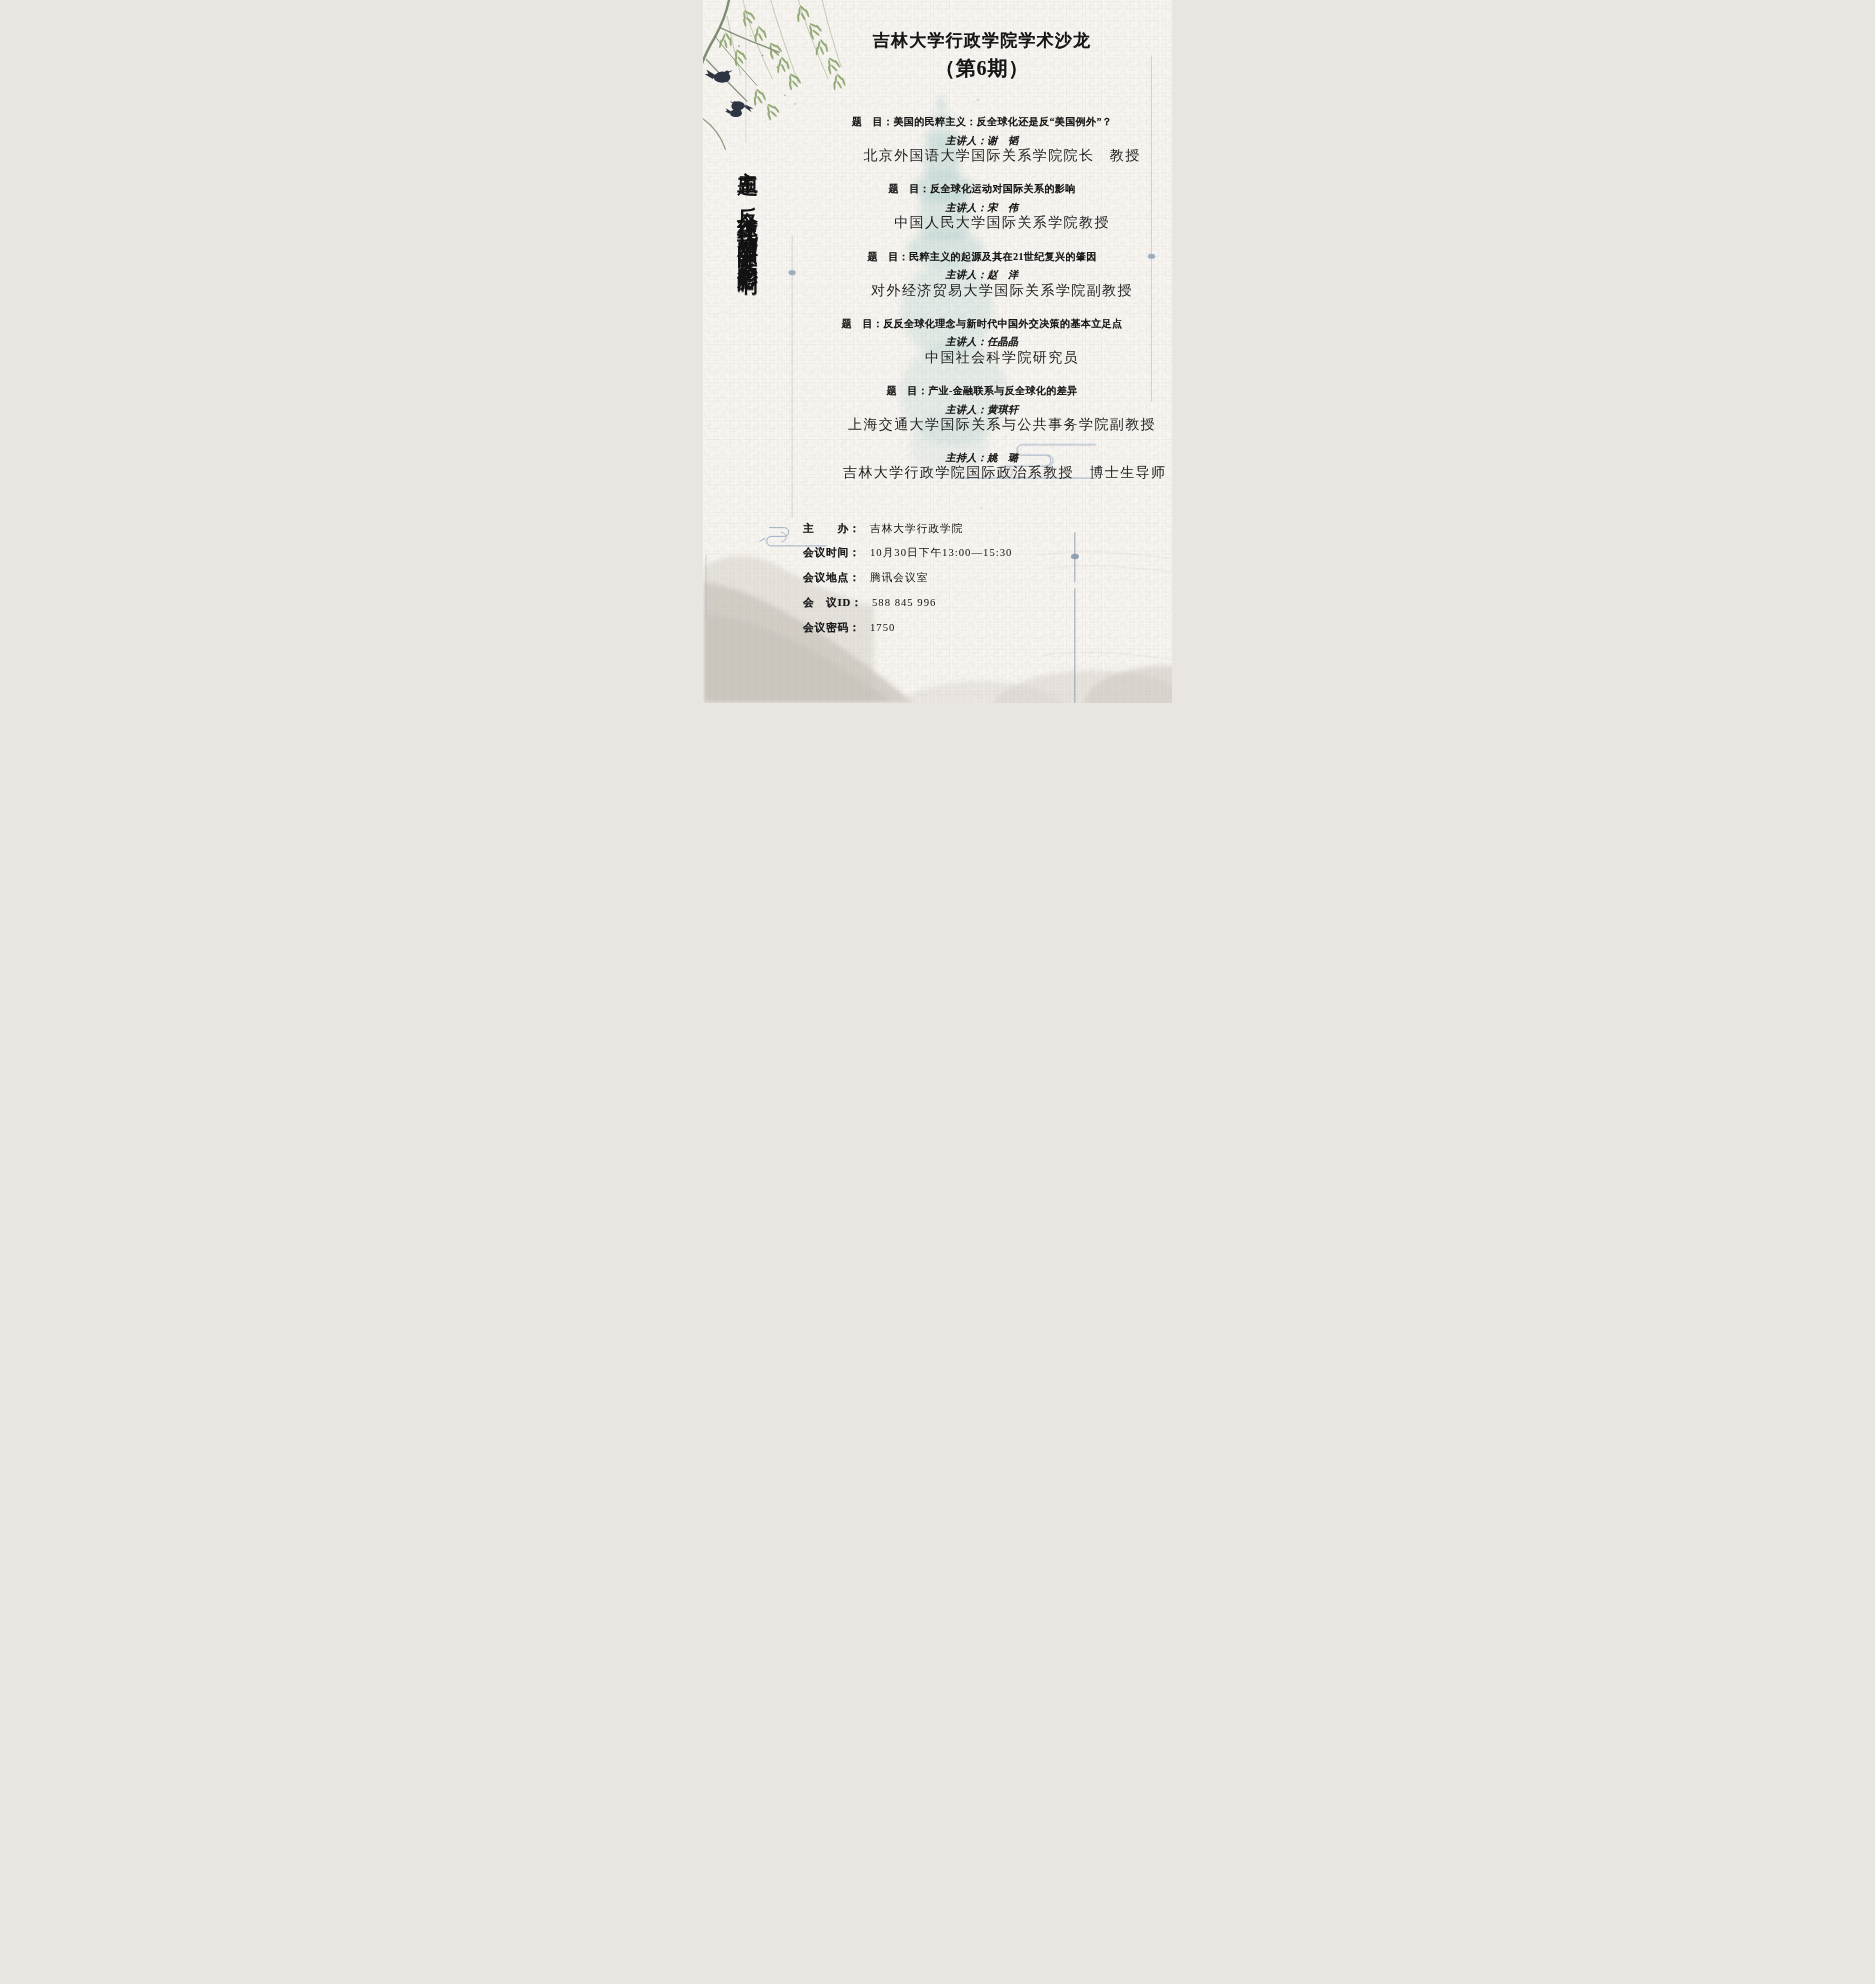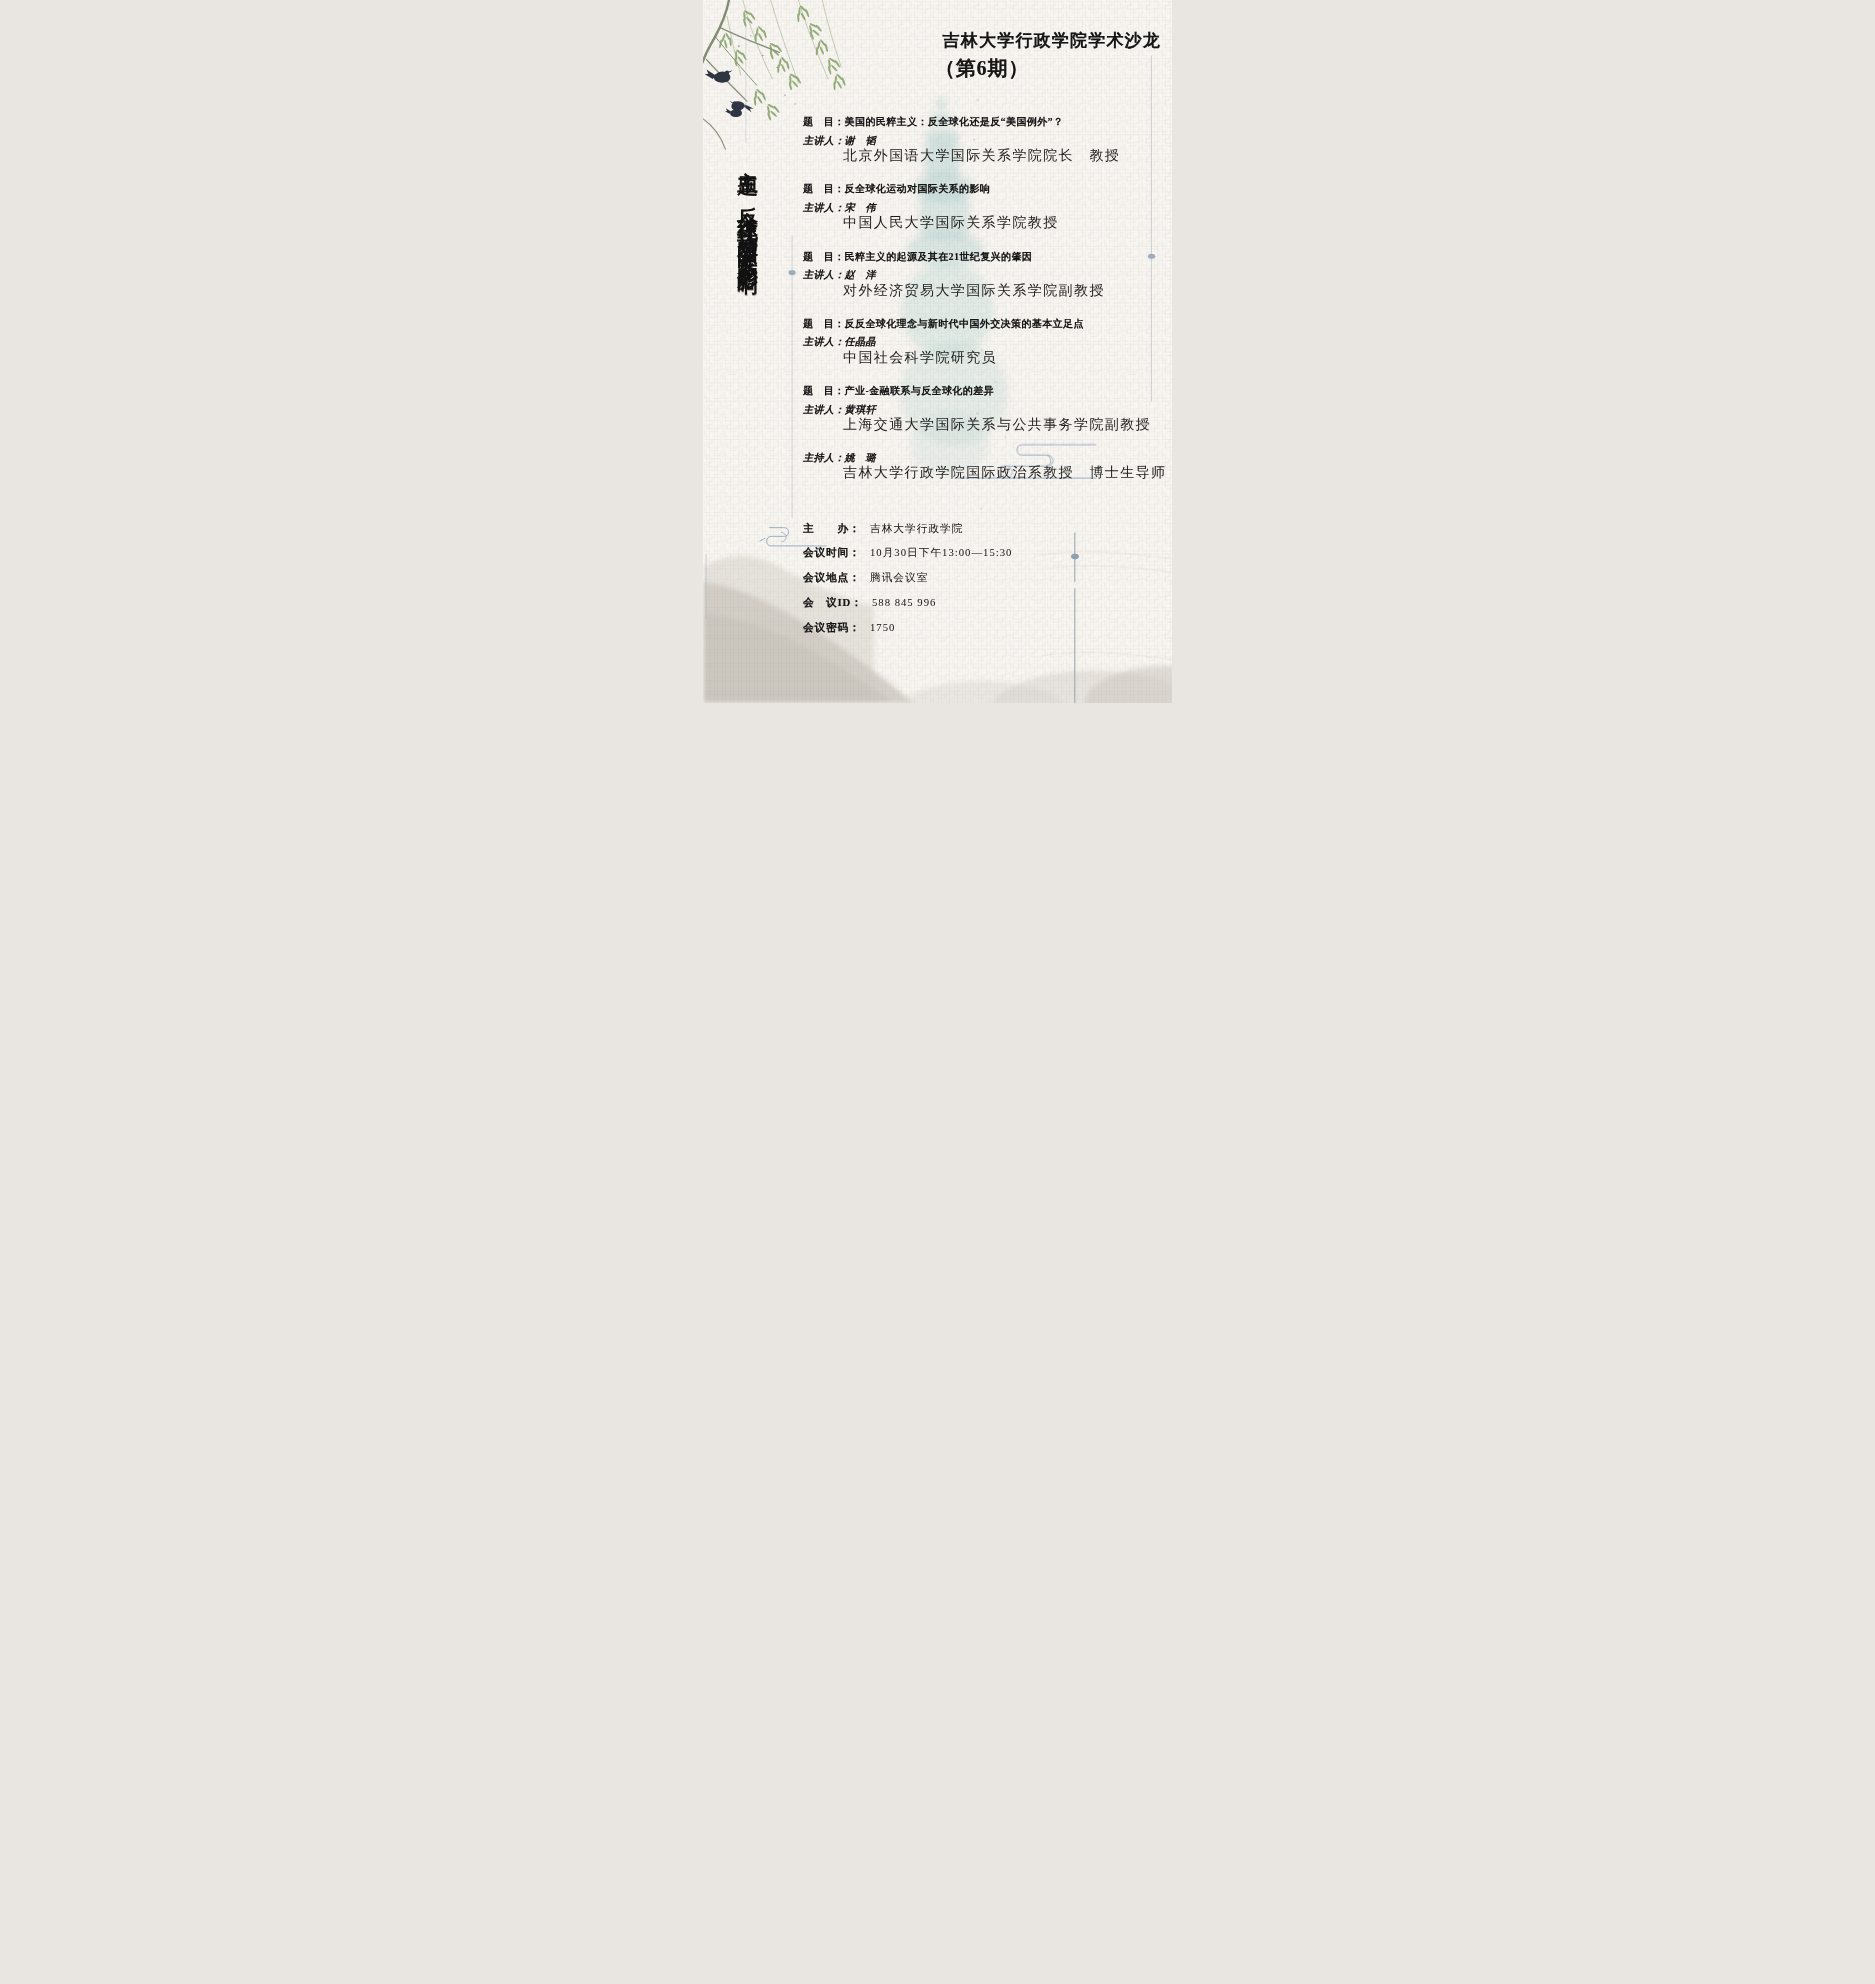--- a/index.html
+++ b/index.html
@@ -17,30 +17,30 @@
       repeating-linear-gradient(0deg, rgba(110,95,85,0.016) 0 0.4px, rgba(0,0,0,0) 0.4px 2.8px);
   }
   .vtheme{
     position:absolute; left:34px; top:154px; height:468px;
     writing-mode:vertical-rl;
     font-size:20.6px; font-weight:800; letter-spacing:5.2px; line-height:1;
     color:#121212; text-shadow:0.2px 0.2px 0 rgba(0,0,0,0.35);
   }
   .main{position:absolute; left:100px; top:0; width:358px;}
   .title{
-    margin:30px 0 0 0; text-align:right;
+    margin:30px 0 0 0; text-align:center;
     font-size:17px; font-weight:800; letter-spacing:1.2px; line-height:1.25;
     text-shadow:0.2px 0.2px 0 rgba(0,0,0,0.4);
   }
   .subtitle{
     margin-top:4px; text-align:center;
     font-size:20px; font-weight:800; letter-spacing:0.8px;
     text-shadow:0.2px 0.2px 0 rgba(0,0,0,0.4);
   }
-  .sessions{margin-top:34px;}
+  .sessions{margin-top:34px;text-align:center;}
   .line{font-size:10px; font-weight:800; line-height:11.5px; letter-spacing:0.4px;
         text-shadow:0.2px 0.2px 0 rgba(0,0,0,0.35); white-space:nowrap;}
   .line .lbl{letter-spacing:0.4px;}
   .topic{margin-bottom:7.1px;}
   .speaker{margin-bottom:4.8px;font-style:italic;}
   .affil{
     font-size:14px; font-weight:400; line-height:10.3px; letter-spacing:1.4px;
     padding-left:40px; margin-bottom:22px; color:#1d1d1d; white-space:nowrap;
   }
   .host{margin-top:6.4px;}

